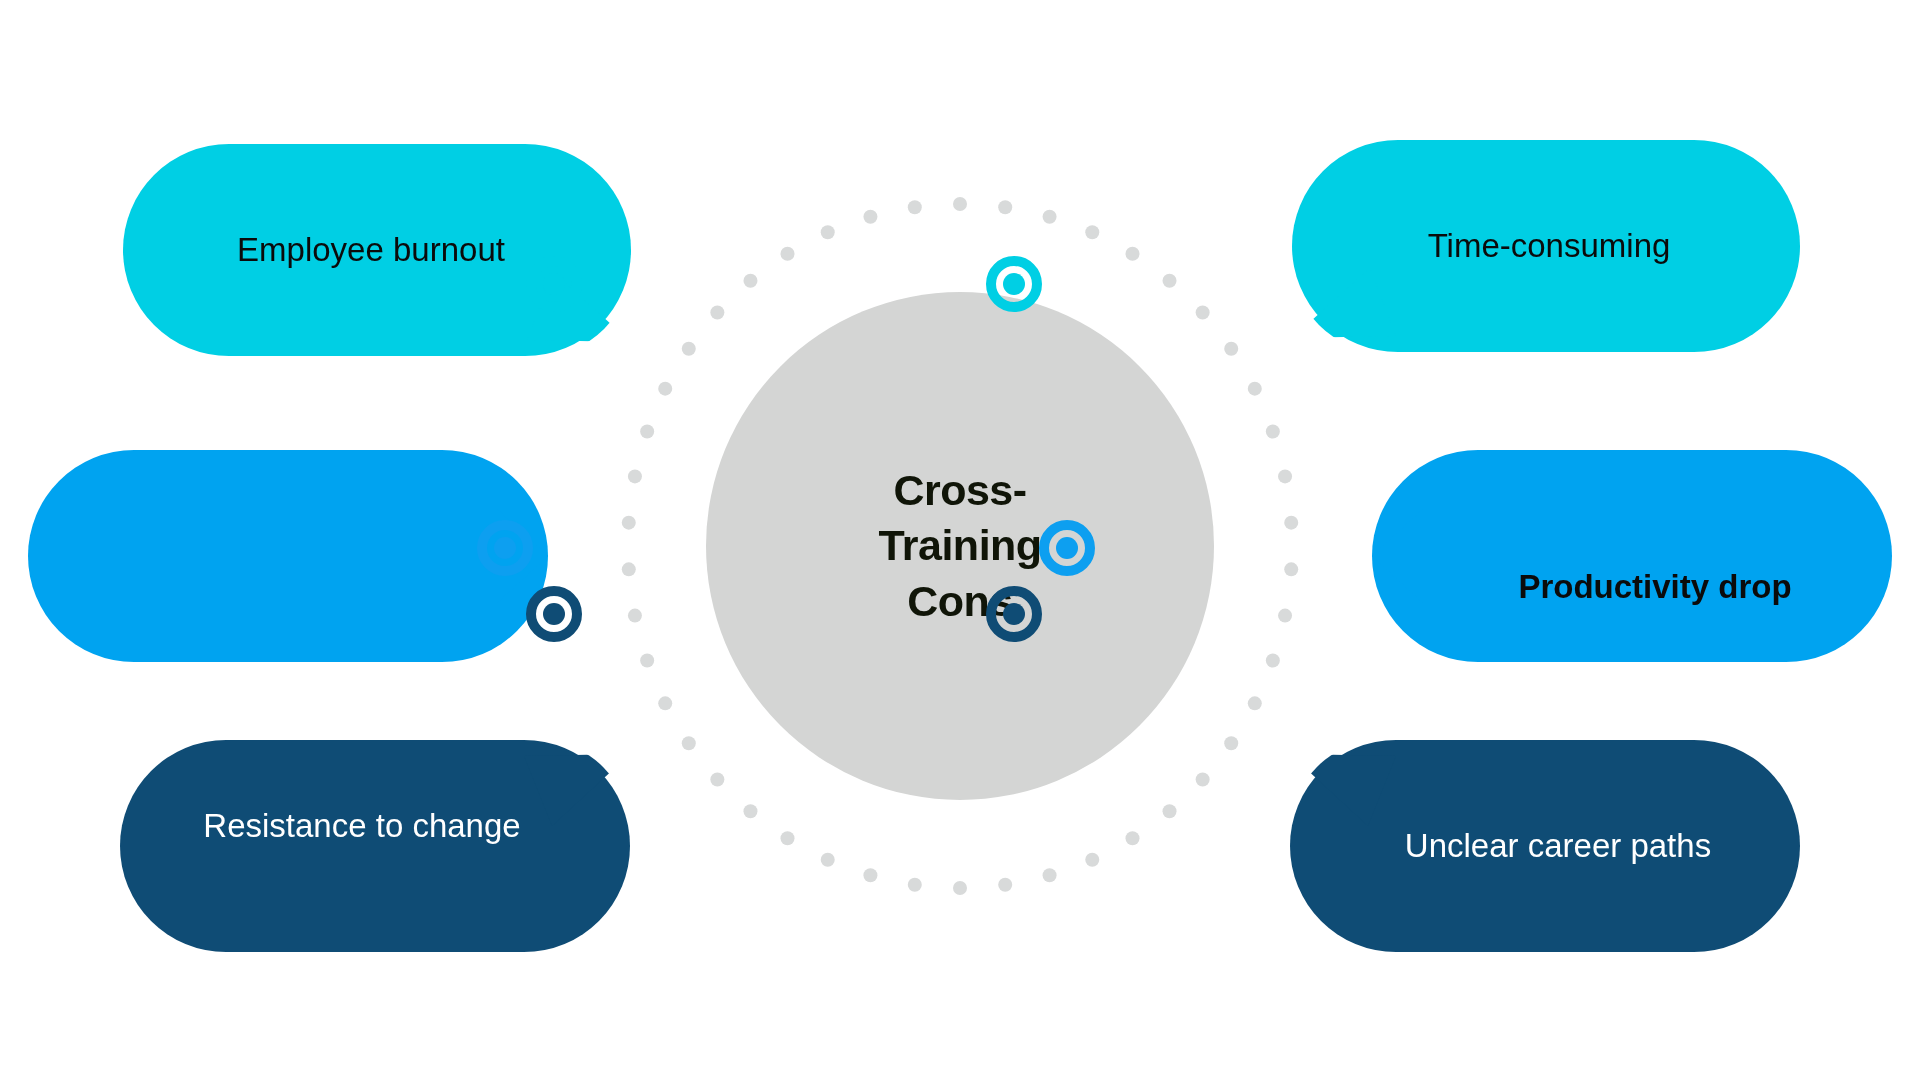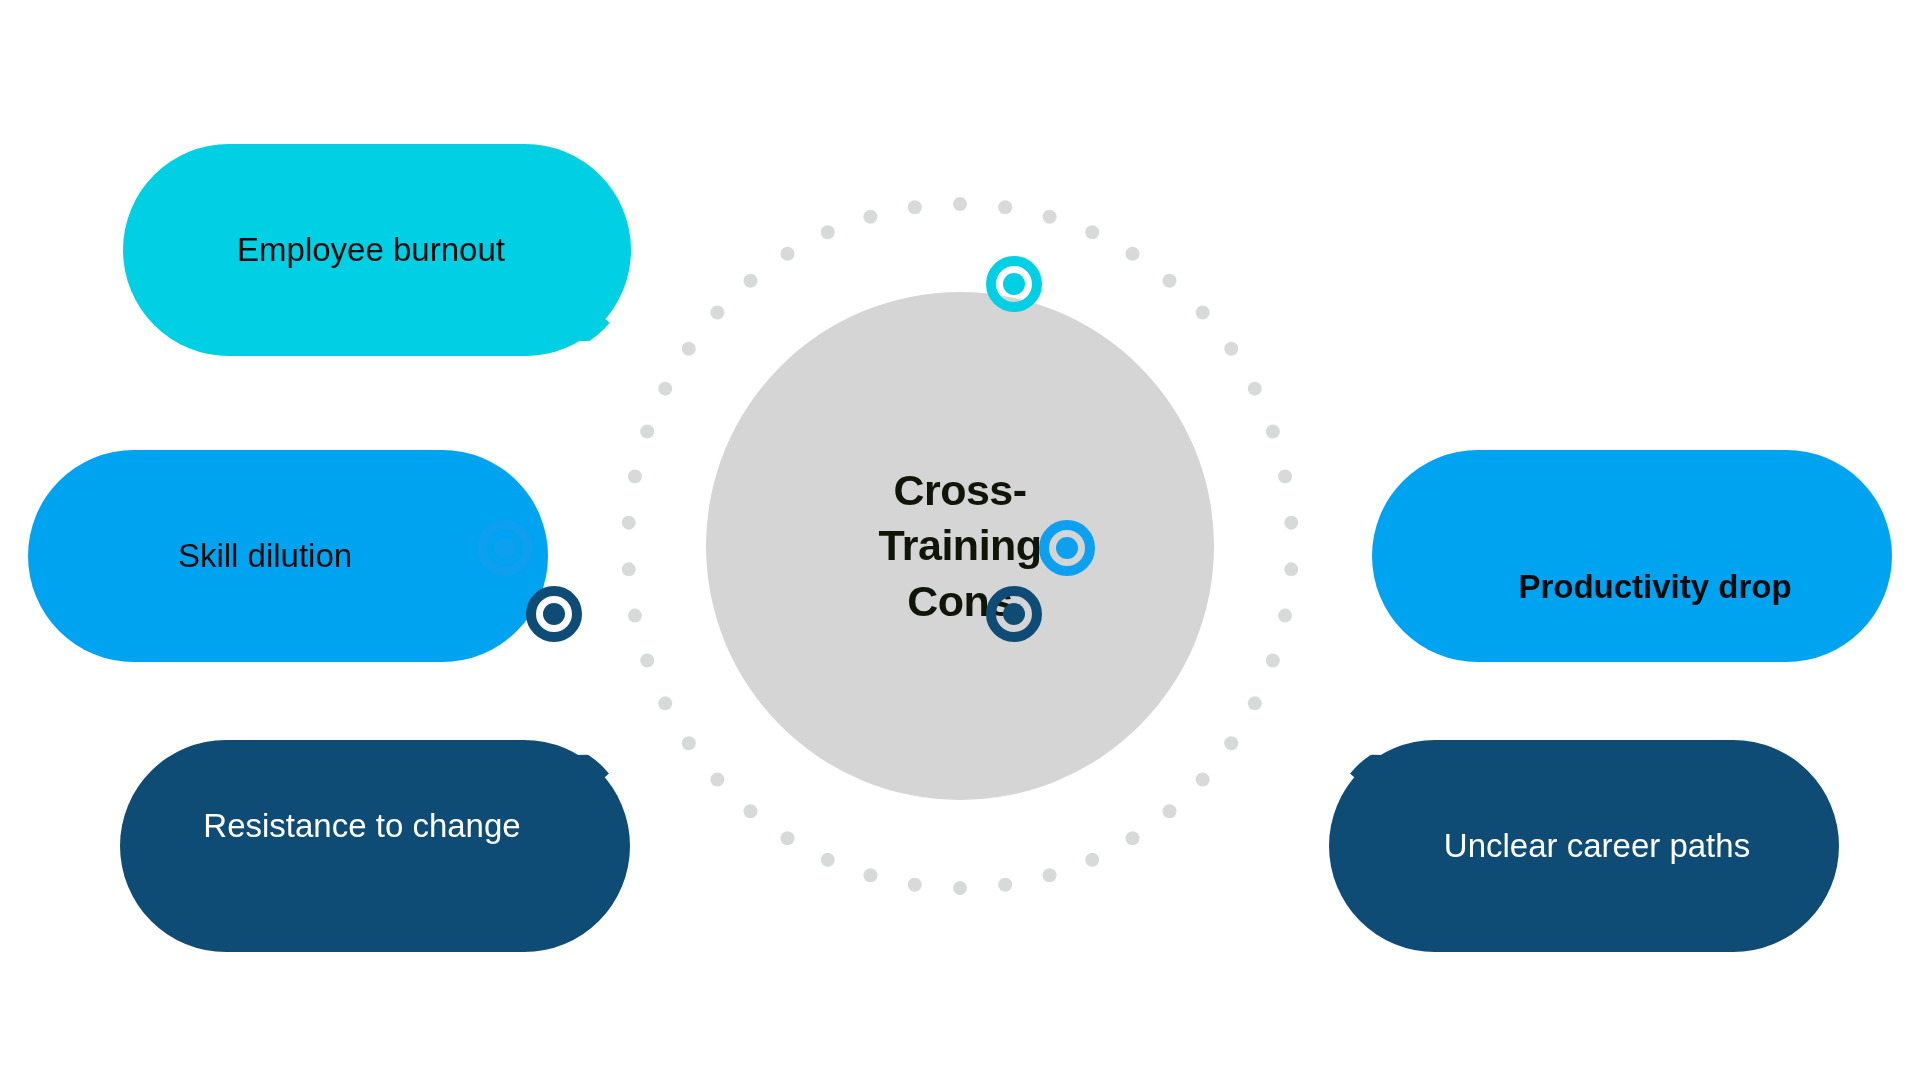--- a/index.html
+++ b/index.html
@@ -153,41 +153,47 @@
       <path d="M430,128 L508,198 L404,196 Z" fill="#00cfe4"></path>
     </svg>
     <div class="bubble-text" style="color:#0b0b0b;">Employee burnout</div>
   </div>
 
   <div class="bubble side-left" style="left:28px; top:450px; width:520px; height:212px;">
     <svg class="bubble-body" viewBox="0 0 520 212" preserveAspectRatio="none">
       <path d="M106,0 H414 A106,106 0 0 1 414,212 H106 A106,106 0 0 1 106,0 Z" fill="#00a3f0"></path>
       <path d="M468,58 L520,106 L468,154 Z" fill="#00a3f0"></path>
     </svg>
-    <div class="bubble-text" style="color:#0b0b0b; padding-right:46px;">Skill dilution</div>
   </div>
 
   <div class="bubble side-left" style="left:120px; top:740px; width:510px; height:172px;">
     <svg class="bubble-body" viewBox="0 0 510 212" preserveAspectRatio="none">
       <path d="M106,0 H404 A106,106 0 0 1 404,212 H106 A106,106 0 0 1 106,0 Z" fill="#0f4c75"></path>
       <path d="M404,16 L510,14 L432,86 Z" fill="#0f4c75"></path>
     </svg>
     <div class="bubble-text" style="color:#ffffff; padding-right:26px;">Resistance to change</div>
   </div>
 
+  <div class="bubble side-right" style="left:1292px; top:140px; width:508px; height:212px;">
+    <svg class="bubble-body" viewBox="0 0 508 212" preserveAspectRatio="none">
+      <path d="M106,0 H402 A106,106 0 0 1 402,212 H106 A106,106 0 0 1 106,0 Z" fill="#00cfe4"></path>
+      <path d="M78,128 L0,198 L104,196 Z" fill="#00cfe4"></path>
+    </svg>
+    <div class="bubble-text" style="color:#0b0b0b;">Time-consuming</div>
+  </div>
 
   <div class="bubble side-right" style="left:1372px; top:450px; width:520px; height:273px;font-weight:bold;">
     <svg class="bubble-body" viewBox="0 0 520 212" preserveAspectRatio="none">
       <path d="M106,0 H414 A106,106 0 0 1 414,212 H106 A106,106 0 0 1 106,0 Z" fill="#00a3f0"></path>
       <path d="M52,58 L0,106 L52,154 Z" fill="#00a3f0"></path>
     </svg>
     <div class="bubble-text" style="color:#0b0b0b; padding-left:46px;">Productivity drop</div>
   </div>
 
-  <div class="bubble side-right" style="left:1329px; top:740px; width:510px; height:212px;">
+  <div class="bubble side-right" style="left:1290px; top:740px; width:510px; height:212px;">
     <svg class="bubble-body" viewBox="0 0 510 212" preserveAspectRatio="none">
       <path d="M106,0 H404 A106,106 0 0 1 404,212 H106 A106,106 0 0 1 106,0 Z" fill="#0f4c75"></path>
       <path d="M106,16 L0,14 L78,86 Z" fill="#0f4c75"></path>
     </svg>
     <div class="bubble-text" style="color:#ffffff; padding-left:26px;">Unclear career paths</div>
   </div>
 
   <div class="connector" style="left:526px; top:256px; border:10px solid #00cfe4;">
     <span class="inner-dot" style="background:#00cfe4;"></span>
   </div>

